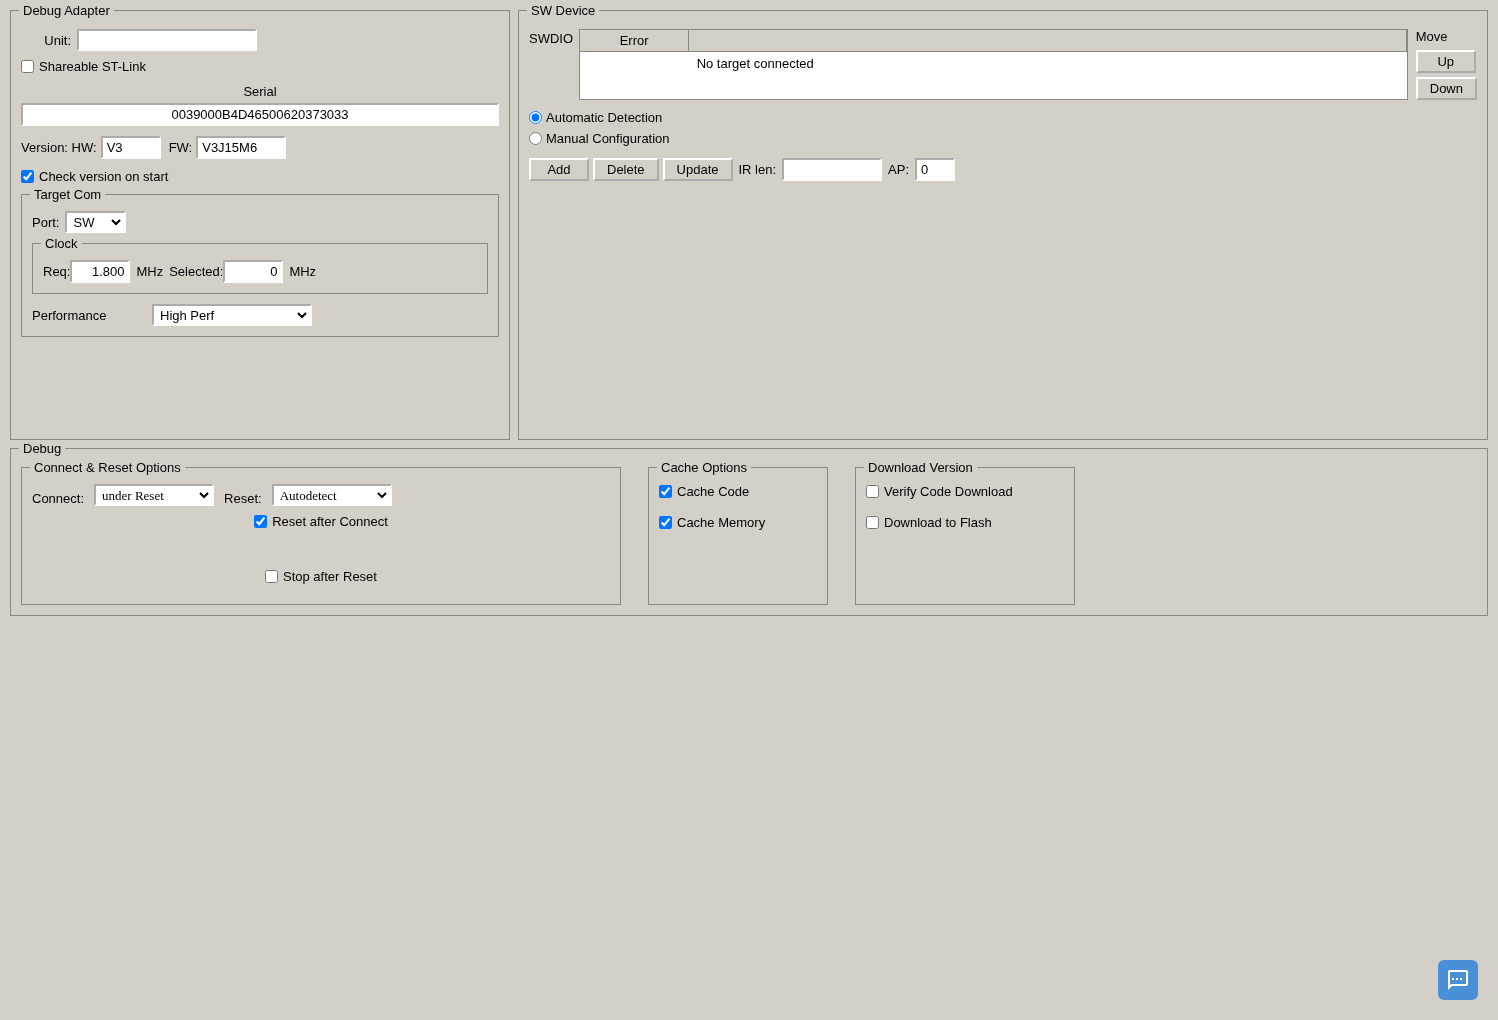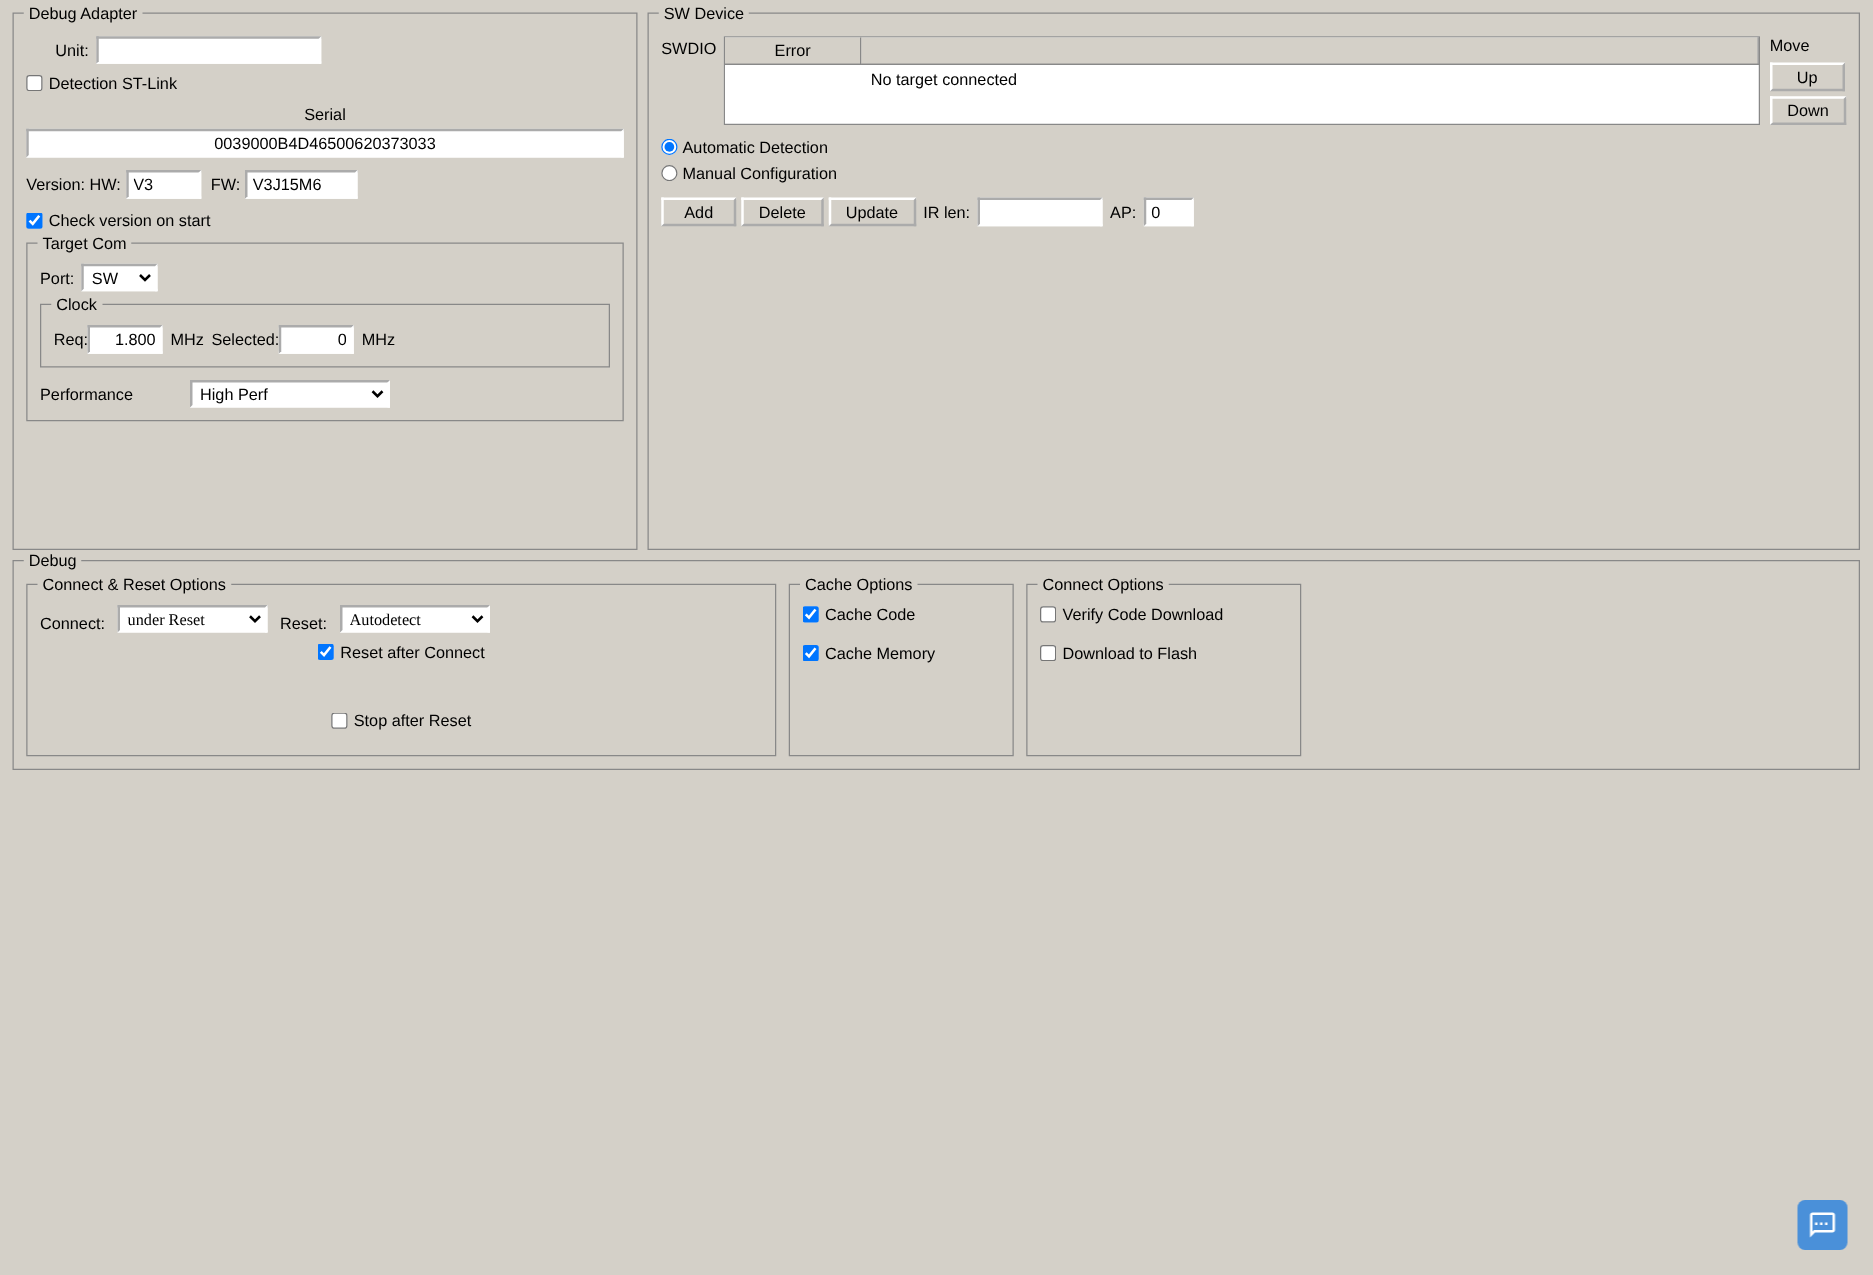--- a/index.html
+++ b/index.html
@@ -289,21 +289,21 @@
     }
 
     
     .debug-panel {
       width: 100%;
       position: relative;
     }
     .debug-content {
       margin-top: 12px;
       display: flex;
-      gap: 10px;
+      gap: 27px;
     }
     
     .connect-reset-box {
       border: 1px solid #888;
       padding: 6px 10px 10px 10px;
       position: relative;
       flex: 0 0 600px;
     }
     .cr-content {
       margin-top: 10px;
@@ -385,21 +385,21 @@
 
         <div class="da-row">
           <span class="da-label">Unit:</span>
           <select class="win-select unit-select">
             <option>ST-LINK/V3</option>
           </select>
         </div>
 
         <div class="checkbox-row">
           <input type="checkbox" style="">
-          <label>Detection ST-Link</label>
+          <label>Shareable ST-Link</label>
         </div>
 
         <div class="serial-group">
           <div class="serial-label">Serial</div>
           <input type="text" class="serial-input" value="0039000B4D46500620373033" readonly="" style="">
         </div>
 
         <div class="version-row">
           <span class="version-label">Version: HW:</span>
           <input type="text" class="version-input" value="V3" readonly="" style="">
@@ -554,21 +554,21 @@
             <label>Cache Code</label>
           </div>
           <div class="checkbox-row">
             <input type="checkbox" checked="" style="">
             <label>Cache Memory</label>
           </div>
         </div>
       </div>
 
       <div class="download-options-box">
-        <span class="legend-text">Connect Options</span>
+        <span class="legend-text">Download Version</span>
         <div class="download-content">
           <div class="checkbox-row">
             <input type="checkbox" style="">
             <label>Verify Code Download</label>
           </div>
           <div class="checkbox-row">
             <input type="checkbox" style="">
             <label>Download to Flash</label>
           </div>
         </div>

